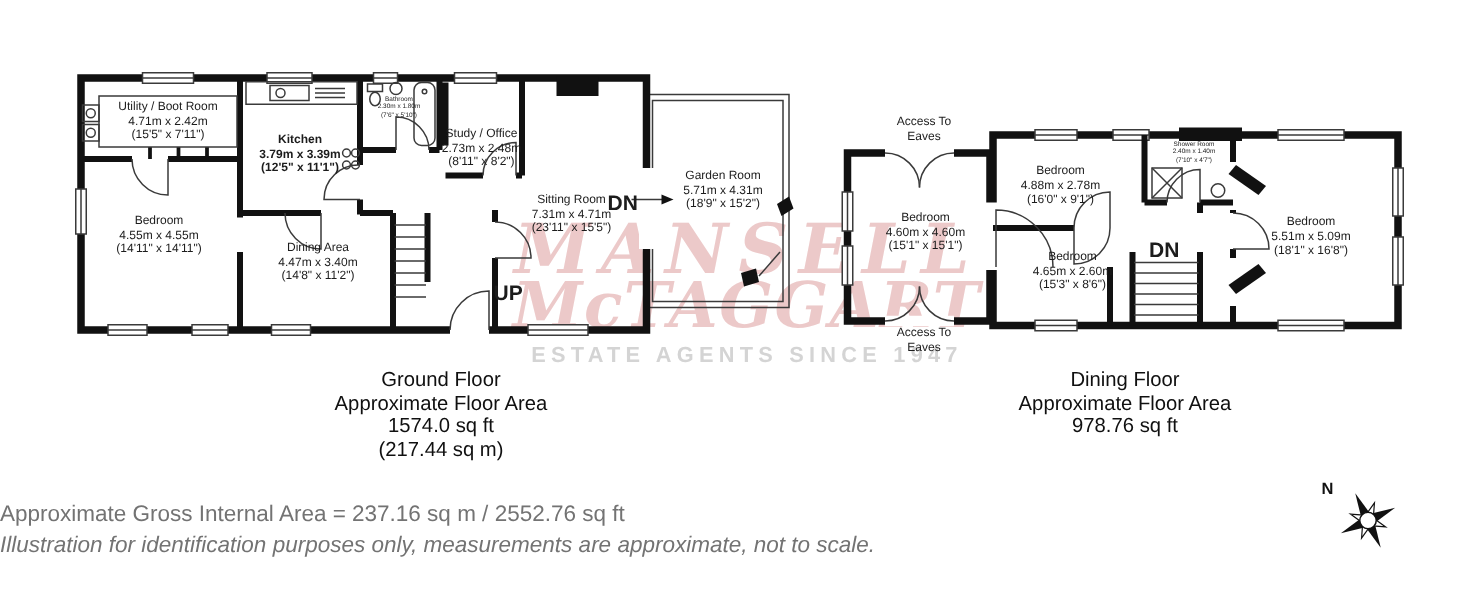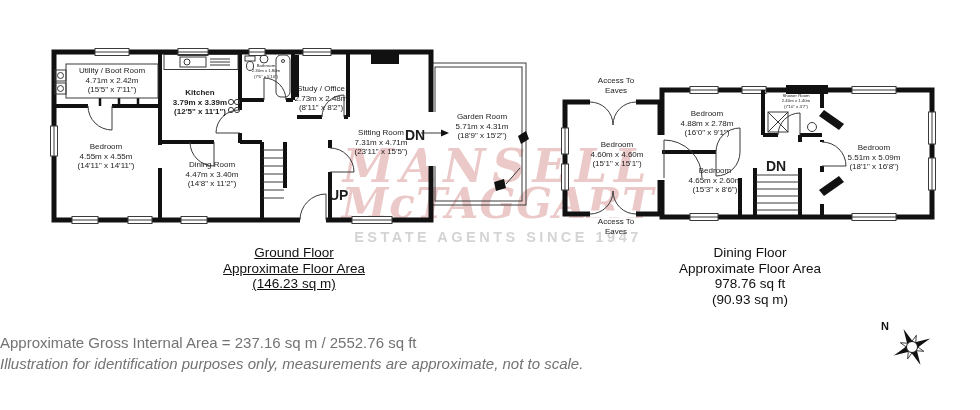--- a/index.html
+++ b/index.html
@@ -216,21 +216,21 @@
   <div>Bedroom</div>
   <div>4.55m x 4.55m</div>
   <div>(14'11" x 14'11")</div>
 </div>
 <div class="rlabel" style="left:140px;top:88px;font-weight:bold;">
   <div>Kitchen</div>
   <div>3.79m x 3.39m</div>
   <div>(12'5" x 11'1")</div>
 </div>
 <div class="rlabel" style="left:152px;top:160px;">
-  <div>Dining Room</div>
+  <div>Dining Area</div>
   <div>4.47m x 3.40m</div>
   <div>(14'8" x 11'2")</div>
 </div>
 <div class="rlabel tinytxt" style="left:236px;top:63px;">
   <div>Bathroom</div>
   <div>2.30m x 1.80m</div>
   <div>(7'6" x 5'10")</div>
 </div>
 <div class="rlabel" style="left:261px;top:84px;">
   <div>Study / Office</div>
@@ -272,28 +272,28 @@
   <div>(7'10" x 4'7")</div>
 </div>
 <div class="rlabel" style="left:814px;top:143px;">
   <div>Bedroom</div>
   <div>5.51m x 5.09m</div>
   <div>(18'1" x 16'8")</div>
 </div>
 <div class="rlabel" style="left:586px;top:217px;width:60px;">Access To Eaves</div>
 <div class="dir" style="left:766px;top:158px;">DN</div>
 
-<div class="caption" style="left:184px;top:245px;text-decoration:underline;">
+<div class="caption" style="left:184px;top:245px;">
   <div>Ground Floor</div>
   <div>Approximate Floor Area</div>
-  <div>(146.23 sq m)</div>
+  <div>1574.0 sq ft</div>
+  <div>(217.44 sq m)</div>
 </div>
 <div class="caption" style="left:640px;top:245px;">
   <div>Dining Floor</div>
   <div>Approximate Floor Area</div>
   <div>978.76 sq ft</div>
-  <div>(90.93 sq m)</div>
 </div>
 
 <div class="footer-line f1">Approximate Gross Internal Area = 237.16 sq m / 2552.76 sq ft</div>
 <div class="footer-line f2">Illustration for identification purposes only, measurements are approximate, not to scale.</div>
 
 <div class="north" style="left:881px;top:320px;">N</div>
 
 </body></html>

